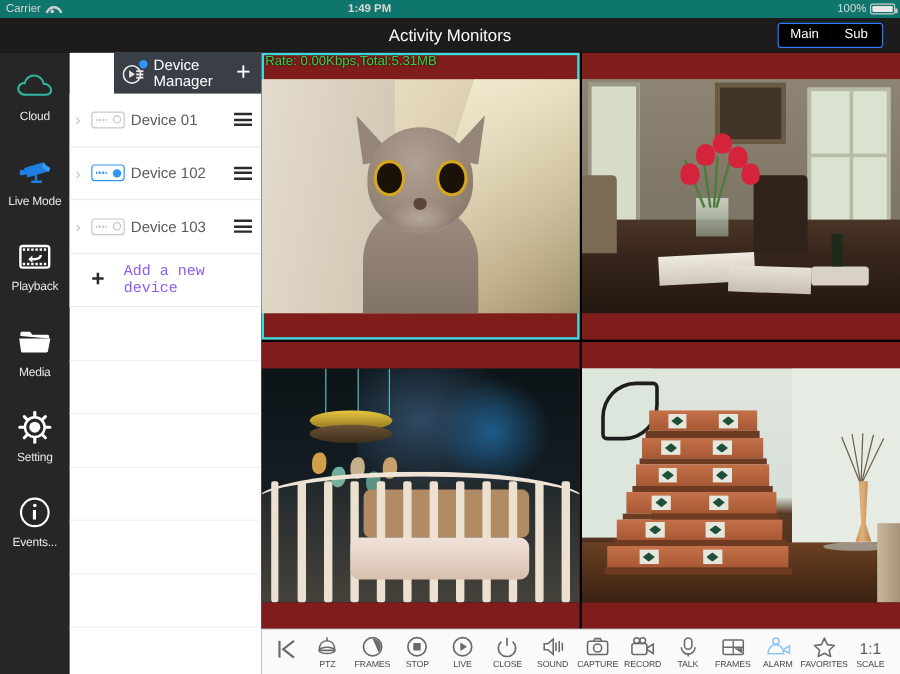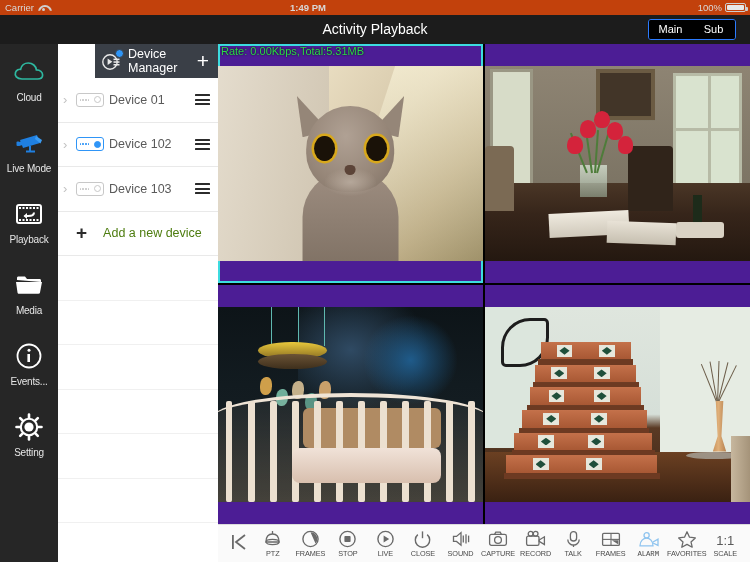--- a/index.html
+++ b/index.html
@@ -7,21 +7,21 @@
     width: 750px; height: 562px;
     background: #000;
     font-family: "Liberation Sans", sans-serif;
     overflow: hidden;
   }
   #app { position: relative; width: 750px; height: 562px; background: #000; }
 
   
   .statusbar {
     position: absolute; top: 0; left: 0; width: 750px; height: 15px;
-    background: #c2410c; color: #d8d8d8; font-size: 9.5px;
+    background: #0f766e; color: #d8d8d8; font-size: 9.5px;
     display: flex; align-items: center;
   }
   .sb-left { position: absolute; left: 5px; display: flex; align-items: center; gap: 4px; }
   .sb-center { position: absolute; left: 0; width: 616px; text-align: center; font-weight: bold; font-size: 9.5px; }
   .sb-right { position: absolute; right: 4px; display: flex; align-items: center; gap: 3px; }
   .wifi-ico { display:inline-block; width:10px; height:8px; position:relative; }
   .wifi-ico::before{
     content:''; position:absolute; left:0; top:1px; width:10px; height:10px;
     border:2px solid #cfcfcf; border-radius:50%;
     clip-path: polygon(0 0, 100% 0, 100% 45%, 0 45%);
@@ -103,30 +103,30 @@
   .dev-ico.on .dev-led { background:#2f95f7; border-color:#2f95f7; }
   .dev-name { font-size: 12.5px; color: #5a5a5a; flex: 1 1 auto; }
   .hamb { width: 15px; flex: 0 0 auto; display:flex; flex-direction:column; gap:2.2px;}
   .hamb i { display:block; height: 2.2px; background:#2b2b2b; border-radius:0.5px;}
 
   .dev-add-row {
     height: 44.5px; display: flex; align-items: center; border-bottom: 1px solid #e9e9e9;
     background: #fff; cursor: pointer; padding-left: 18px; gap: 16px;
   }
   .plus-big { font-size: 19px; color: #2b2b2b; font-weight: bold; line-height: 14px; }
-  .dev-add-label { font-size: 12.5px; color: #4d7c0f; }
+  .dev-add-label { font-size: 12.5px; color: #8b5cf6; font-family: Liberation Mono, monospace; }
   .dev-filler { border-bottom: 1px solid #f0f0f0; height: 44.5px; }
 
   
   .grid {
     position: absolute; left: 218px; top: 44px; width: 532px; height: 480px;
     background: #000; display: grid;
     grid-template-columns: 1fr 1fr; grid-template-rows: 1fr 1fr; gap: 2px;
   }
-  .cell { position: relative; background: #4c1d95; overflow: hidden; cursor: pointer; }
+  .cell { position: relative; background: #7f1d1d; overflow: hidden; cursor: pointer; }
   .cell.selected { outline: 2px solid #3ddbe0; outline-offset: -2px; }
   .rate-label {
     position: absolute; top: 1px; left: 3px; color: #2bd84a; font-size: 11px;
     z-index: 4; text-shadow: 0 0 2px #000;
   }
   .scene { position: absolute; left: 0; right: 0; top: 50%; transform: translateY(-50%);
            height: 82%; overflow: hidden; }
 
   
   .s1 { background: linear-gradient(125deg,#cdb68e 0%,#e8dcc0 28%,#d7c9ab 55%,#b9a67e 78%,#8e7f56 100%); }
@@ -229,21 +229,21 @@
     background: #fafafa; border-top: 1px solid #dcdcdc;
     display: flex; align-items: center; padding: 0 6px;
   }
   .tb-back { width: 30px; display:flex; align-items:center; justify-content:center; cursor:pointer; }
   .tb-item {
     flex: 1 1 0; display: flex; flex-direction: column; align-items: center;
     justify-content: center; gap: 1px; cursor: pointer; height: 100%;
   }
   .tb-ico { height: 19px; display: flex; align-items: flex-end; justify-content: center; }
   .tb-label { font-size: 7.3px; color: #4a4a4a; letter-spacing: -0.1px; white-space: nowrap; }
-  .tb-item.active .tb-label { color: #4a4a4a; font-family: Liberation Mono, monospace; }
+  .tb-item.active .tb-label { color: #4a4a4a; }
   .tb-scale { font-size: 13px; color: #5a5a5a; }
 </style>
 </head>
 <body>
 
 <div id="app">
 
   <div class="statusbar">
     <div class="sb-left">
       <span>Carrier</span>
@@ -252,21 +252,21 @@
     <div class="sb-center">1:49 PM</div>
     <div class="sb-right">
       <span>100%</span>
       <span class="batt">
           <i></i>
         </span>
     </div>
   </div>
 
   <div class="navbar">
-    <div class="nav-title">Activity Playback</div>
+    <div class="nav-title">Activity Monitors</div>
     <div class="segmented">
       <div class="seg">Main</div>
       <div class="seg active">Sub</div>
     </div>
   </div>
 
   <div class="rail">
 
     <div class="rail-item">
       <span class="rail-ico">
@@ -321,49 +321,49 @@
         <svg width="30" height="24" viewBox="0 0 30 24">
           <path d="M3 7 L3 5 C3 4 3.6 3.5 4.5 3.5 L11 3.5 L13 6 L25.5 6 C26.5 6 27 6.6 27 7.5 L27 9 Z" fill="#fff"></path>
           <path d="M2 9 L28 9 L26 19.5 C25.9 20.3 25.3 20.7 24.5 20.7 L5 20.7 C4.2 20.7 3.6 20.2 3.5 19.4 Z" fill="#fff"></path>
         </svg>
       </span>
       <span class="rail-label">Media</span>
     </div>
 
     <div class="rail-item">
       <span class="rail-ico">
-        <svg width="28" height="28" viewBox="0 0 28 28">
-          <circle cx="14" cy="14" r="11.5" fill="none" stroke="#fff" stroke-width="1.8"></circle>
-          <circle cx="14" cy="8.3" r="1.5" fill="#fff"></circle>
-          <path d="M12.4 12 L15 12 L15 20 L12.4 20 Z" fill="#fff"></path>
-        </svg>
-      </span>
-      <span class="rail-label">Events...</span>
-    </div>
-
-    <div class="rail-item">
-      <span class="rail-ico">
         <svg width="30" height="30" viewBox="0 0 30 30">
           <g fill="none" stroke="#fff" stroke-width="2.1">
             <circle cx="15" cy="15" r="8.2"></circle>
           </g>
           <g stroke="#fff" stroke-width="2.6" stroke-linecap="round">
             <line x1="15" y1="2.5" x2="15" y2="6"></line>
               <line x1="15" y1="24" x2="15" y2="27.5"></line>
             <line x1="2.5" y1="15" x2="6" y2="15"></line>
               <line x1="24" y1="15" x2="27.5" y2="15"></line>
             <line x1="6.2" y1="6.2" x2="8.7" y2="8.7"></line>
               <line x1="21.3" y1="21.3" x2="23.8" y2="23.8"></line>
             <line x1="6.2" y1="23.8" x2="8.7" y2="21.3"></line>
               <line x1="21.3" y1="8.7" x2="23.8" y2="6.2"></line>
           </g>
           <circle cx="15" cy="15" r="4.6" fill="#fff"></circle>
         </svg>
       </span>
       <span class="rail-label">Setting</span>
+    </div>
+
+    <div class="rail-item">
+      <span class="rail-ico">
+        <svg width="28" height="28" viewBox="0 0 28 28">
+          <circle cx="14" cy="14" r="11.5" fill="none" stroke="#fff" stroke-width="1.8"></circle>
+          <circle cx="14" cy="8.3" r="1.5" fill="#fff"></circle>
+          <path d="M12.4 12 L15 12 L15 20 L12.4 20 Z" fill="#fff"></path>
+        </svg>
+      </span>
+      <span class="rail-label">Events...</span>
     </div>
   </div>
 
   <div class="devpanel">
 
     <div class="dev-header">
       <span class="dev-header-ico">
         <svg width="19" height="19" viewBox="0 0 19 19">
           <circle cx="8" cy="10" r="7.2" fill="none" stroke="#e9e9e9" stroke-width="1.4"></circle>
           <path d="M5.6 6.6 L10.4 9.8 L5.6 13 Z" fill="#e9e9e9"></path>

